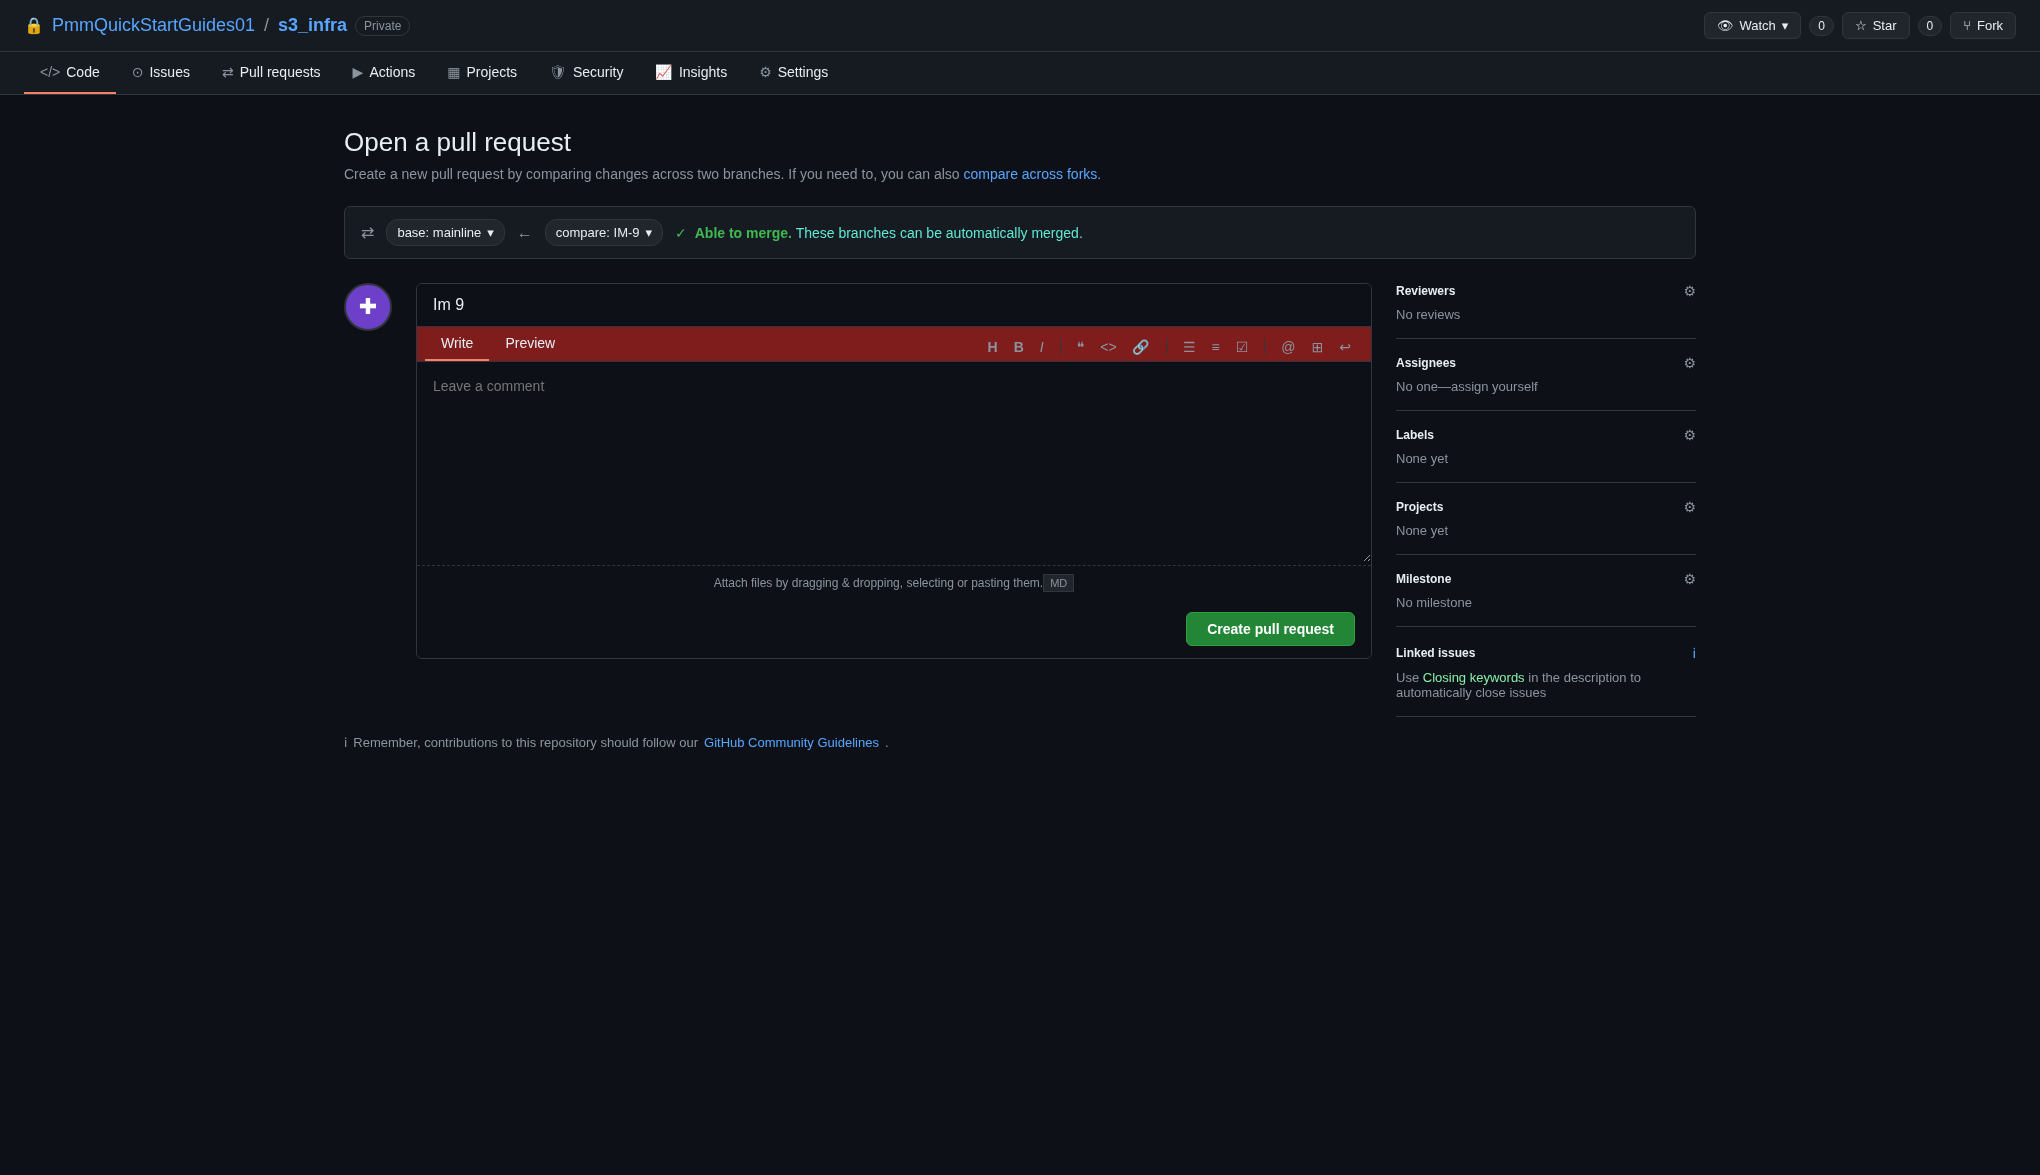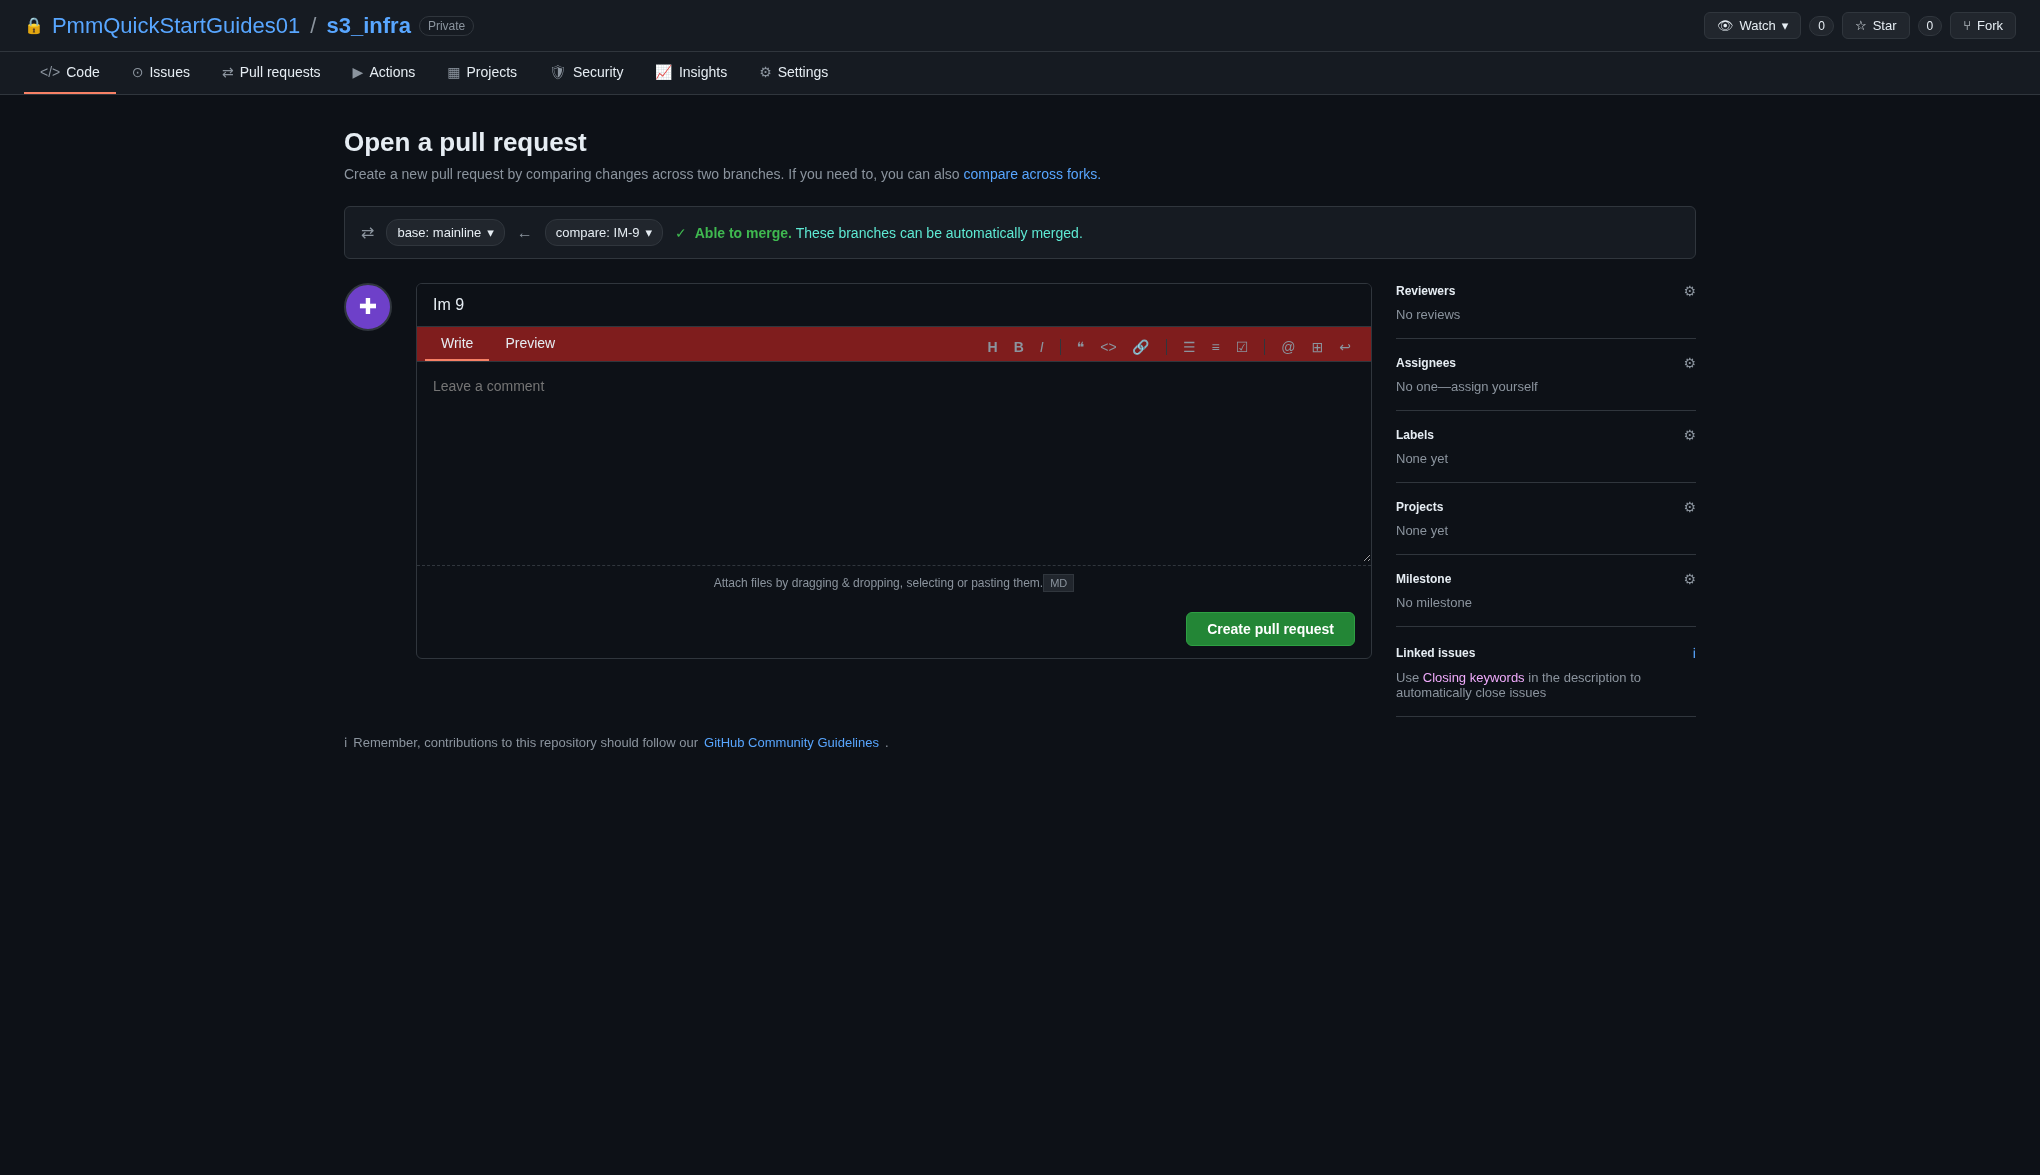--- a/index.html
+++ b/index.html
@@ -20,21 +20,21 @@
       align-items: center;
       justify-content: space-between;
     }
     .header-left {
       display: flex;
       align-items: center;
       gap: 8px;
     }
     .lock-icon { color: #8b949e; font-size: 16px; }
     .repo-path {
-      font-size: 22px;
+      font-size: 18px;
       font-weight: 400;
       color: #58a6ff;
       text-align: center;
     }
     .repo-path .separator { color: #8b949e; margin: 0 4px; }
     .private-badge {
       background: transparent;
       border: 1px solid #30363d;
       border-radius: 20px;
       padding: 2px 8px;
@@ -92,21 +92,21 @@
     .nav-tab .tab-icon { color: #8b949e; font-size: 14px; }
 
     
     .main {
       padding: 32px 24px;
       max-width: 1400px;
       margin: 0 auto;
     }
     .page-title {
       font-size: 26px;
-      font-weight: 700;
+      font-weight: 400;
       margin-bottom: 8px;
     }
     .page-subtitle {
       color: #8b949e;
       font-size: 14px;
       margin-bottom: 24px;
     }
     .page-subtitle a { color: #58a6ff; text-decoration: none; }
 
     
@@ -308,21 +308,21 @@
       background: transparent;
       border: none;
       color: #8b949e;
       cursor: pointer;
       font-size: 14px;
     }
     .sidebar-value {
       font-size: 13px;
       color: #8b949e;
     }
-    .sidebar-value a { color: #f0abfc; text-decoration: none; }
+    .sidebar-value a { color: #86efac; text-decoration: none; }
 
     .linked-issues-section {
       padding: 16px 0;
     }
     .info-icon {
       color: #58a6ff;
       font-size: 14px;
     }
   </style>
 </head>

